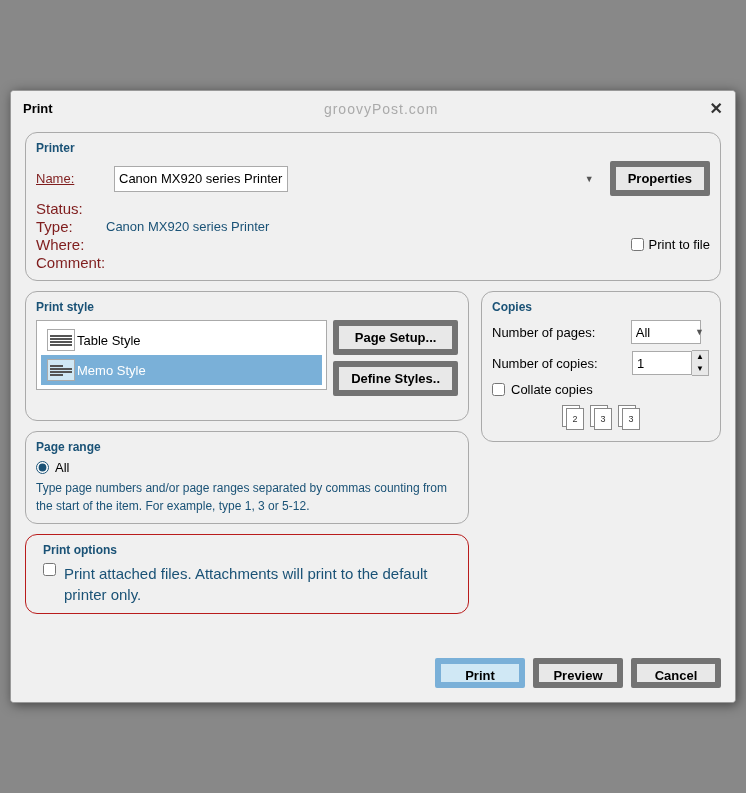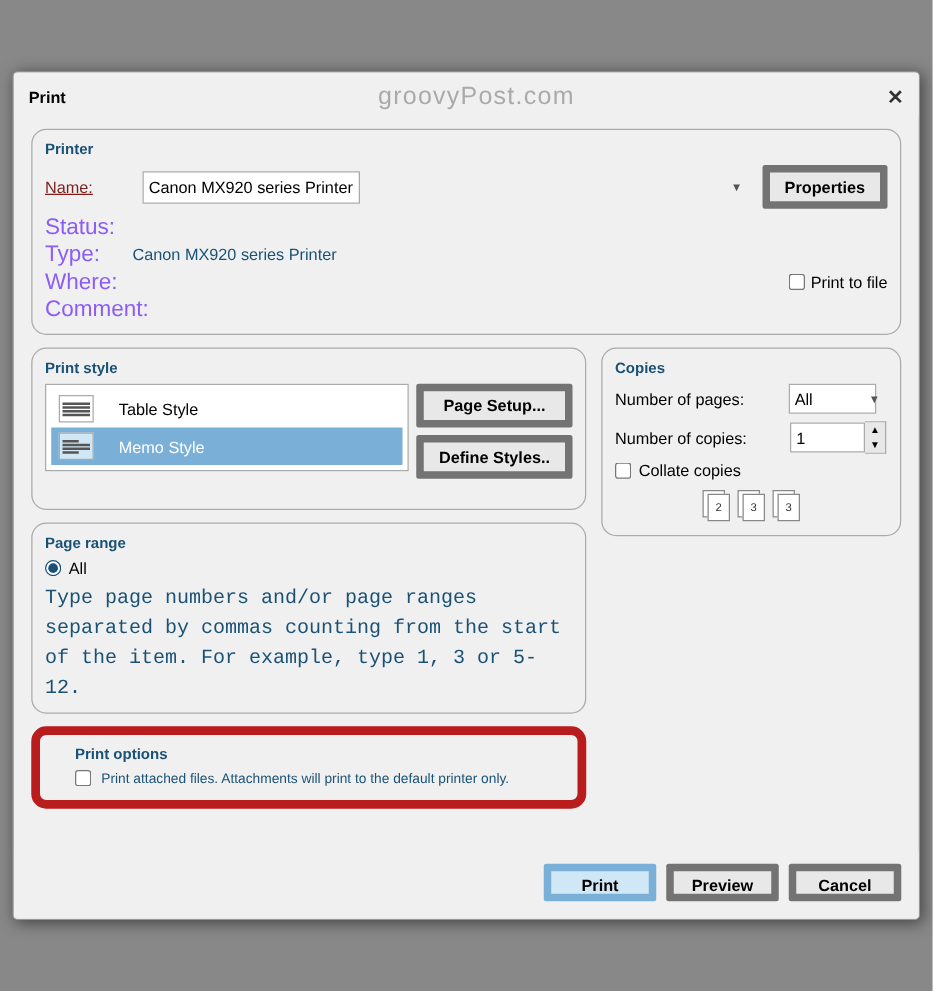--- a/index.html
+++ b/index.html
@@ -113,22 +113,22 @@
     .printer-info {
       margin-left: 0;
     }
     .info-row {
       display: flex;
       align-items: center;
       margin-bottom: 1px;
     }
     .info-label {
       width: 70px;
-      color: #8b5cf6;
-      font-size: 18px;
+      color: #7f1d1d;
+      font-size: 15px;
     }
     .info-value {
       color: #1a5276;
       font-size: 13px;
     }
     .checkbox-label {
       display: flex;
       align-items: center;
       gap: 5px;
       cursor: pointer;
@@ -147,21 +147,21 @@
     }
     .print-style-box {
       border: 1px solid #aaa;
       background: white;
       padding: 4px;
       margin-bottom: 6px;
     }
     .style-item {
       display: flex;
       align-items: center;
-      gap: 20px;
+      gap: 2px;
       padding: 4px 6px;
       cursor: pointer;
       font-size: 13px;
     }
     .style-item.selected {
       background: #7ab0d8;
       color: white;
     }
     .style-icon {
       width: 28px;
@@ -307,38 +307,37 @@
     }
     .pages-input {
       width: 160px;
       height: 22px;
       border: 1px solid #aaa;
       background: white;
       padding: 0 4px;
       font-size: 13px;
     }
     .hint-text {
-      font-size: 16px;
+      font-size: 12px;
       color: #1a5276;
       margin-top: 4px;
       line-height: 1.5;
-      font-family: Liberation Mono, monospace;
     }
     .print-options-box {
-      border: 7px solid #b91c1c;
-      padding: 8px 28px;
+      border: 1px solid #b91c1c;
+      padding: 8px 17px;
       background: #f0f0f0;
     }
     .option-row {
       display: flex;
       align-items: flex-start;
       gap: 8px;
     }
     .option-text {
-      font-size: 11px;
+      font-size: 15px;
       color: #1a5276;
       line-height: 1.4;
     }
     .dialog-footer {
       display: flex;
       justify-content: flex-end;
       gap: 8px;
       padding: 10px 14px 14px 14px;
       background: #f0f0f0;
     }
@@ -348,21 +347,21 @@
       font-size: 13px;
     }
     .btn-print {
       background: #d0e8f5;
       border-color: #7ab0d8;
       cursor: pointer;
     }
     .title-watermark {
       text-align: center;
       color: #aaa;
-      font-size: 20px;
+      font-size: 14px;
       letter-spacing: 1px;
       flex: 1;
     }
   </style>
 </head>
 <body>
 
 <div class="dialog">
 
   <div class="title-bar">

